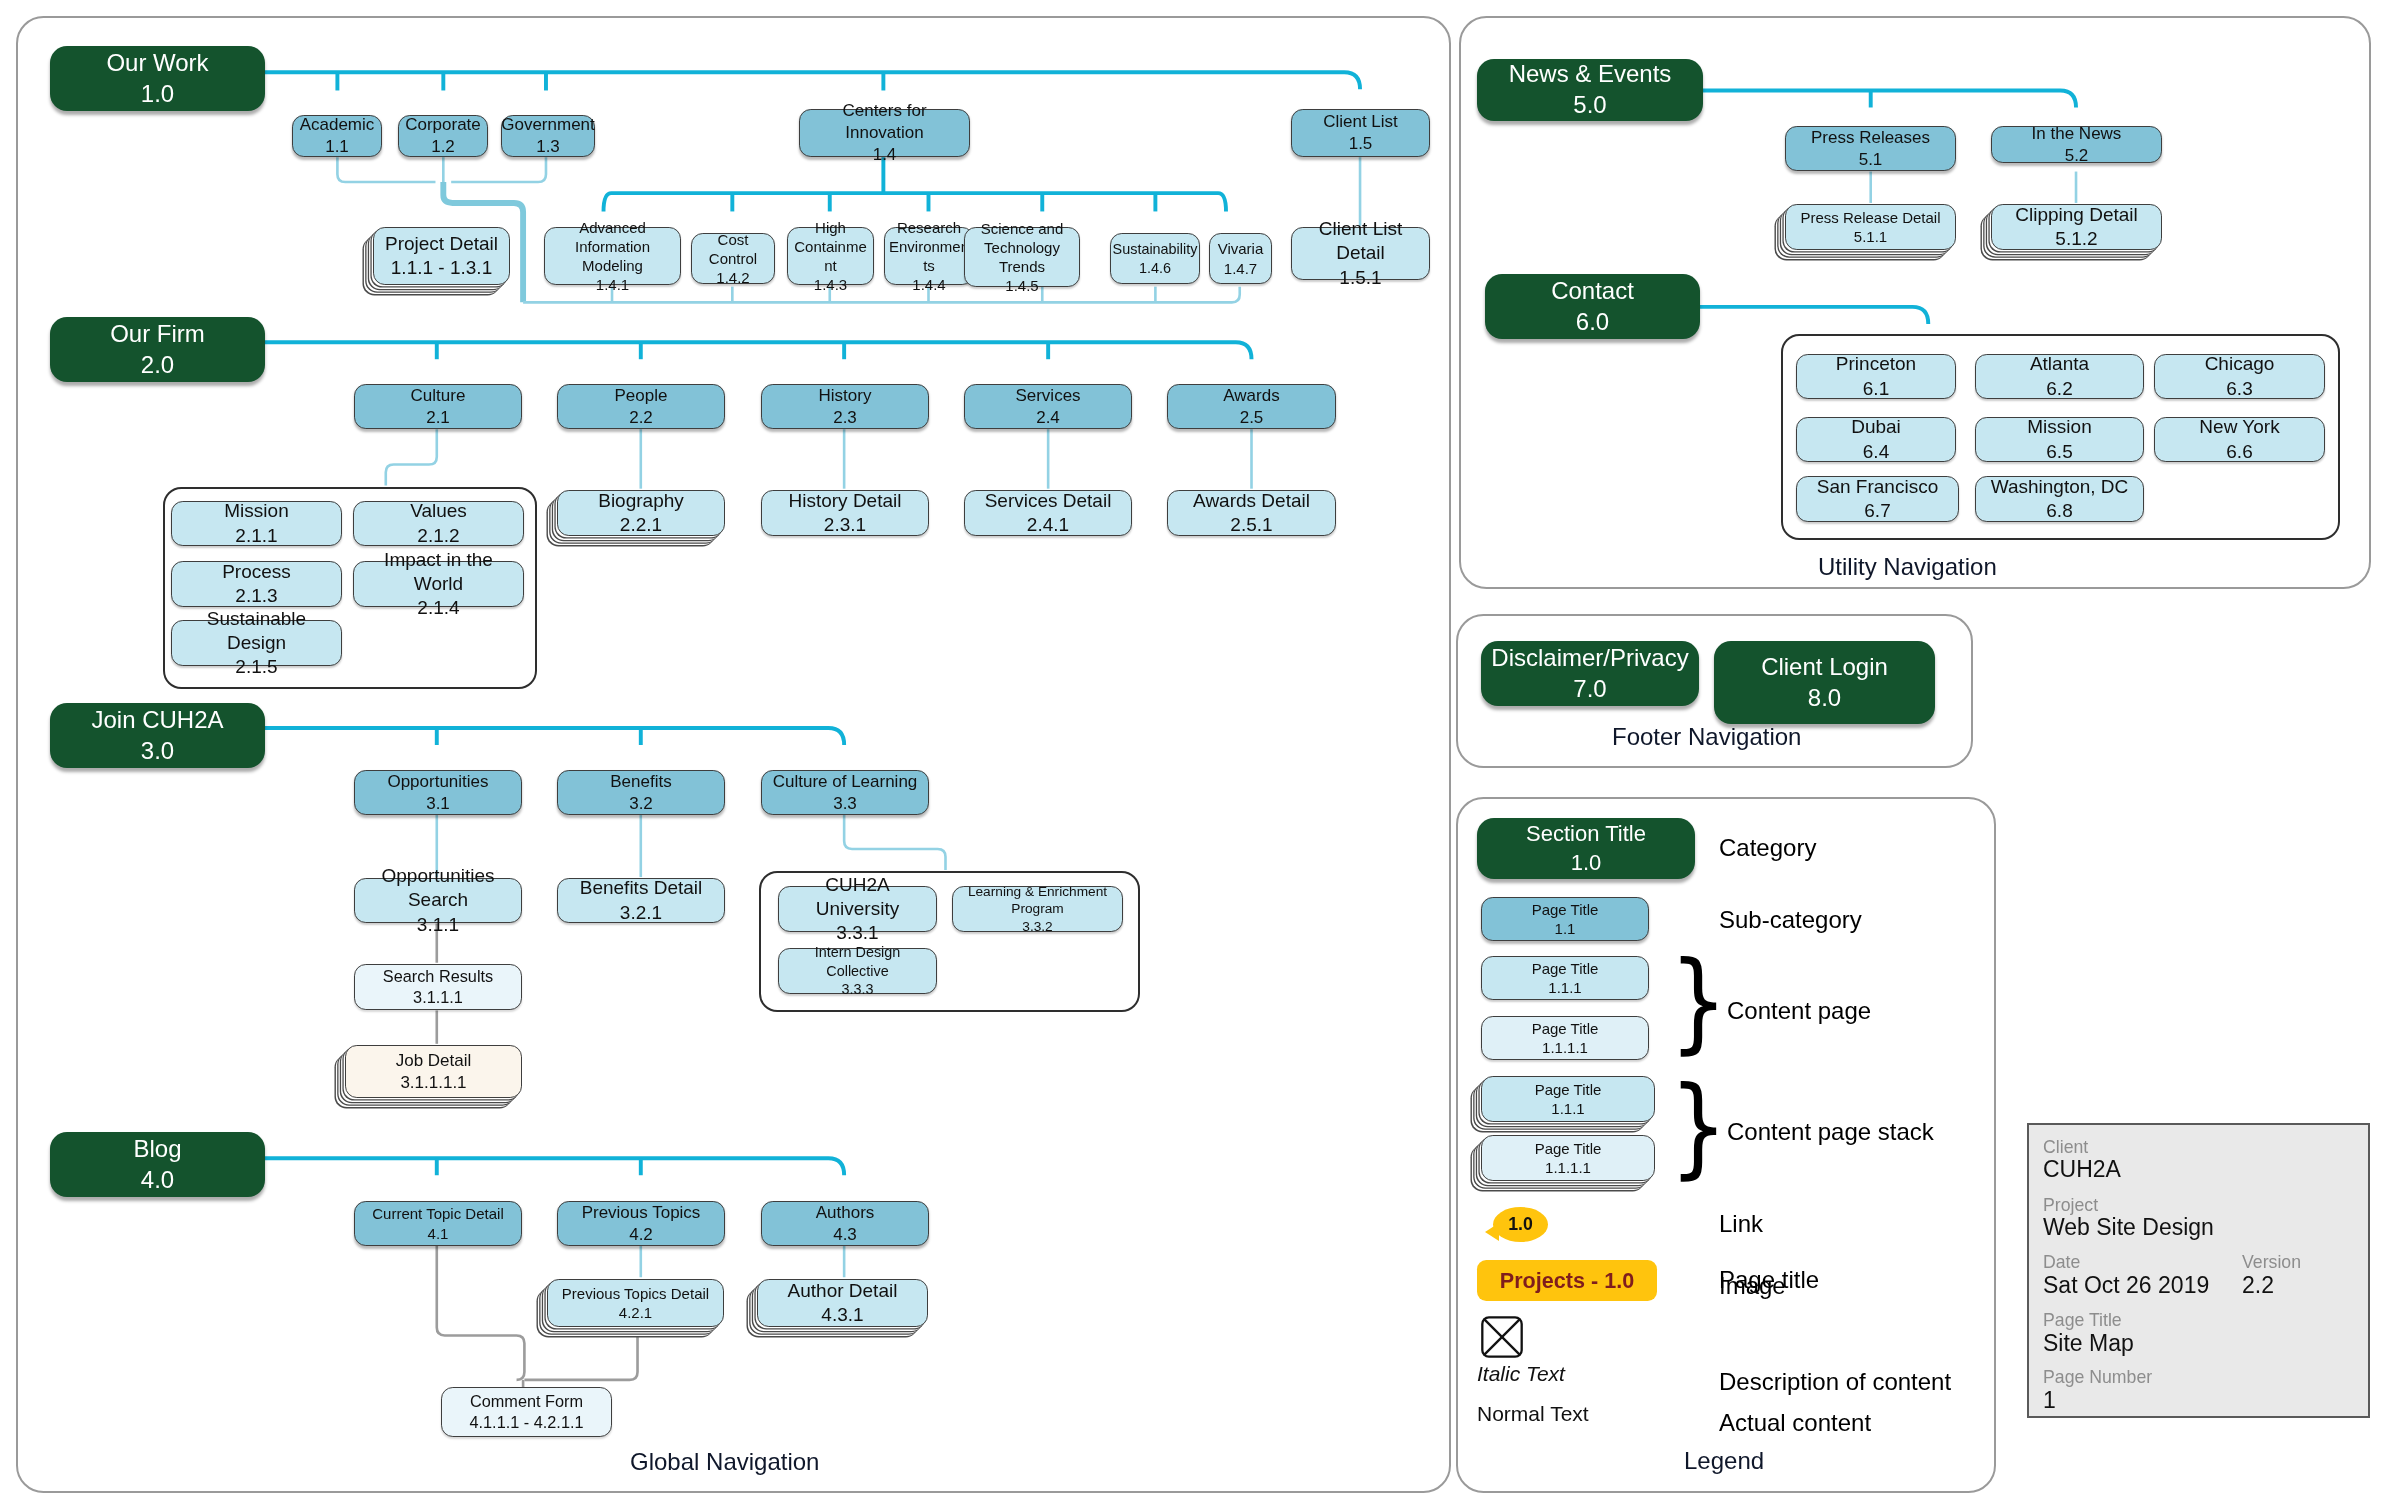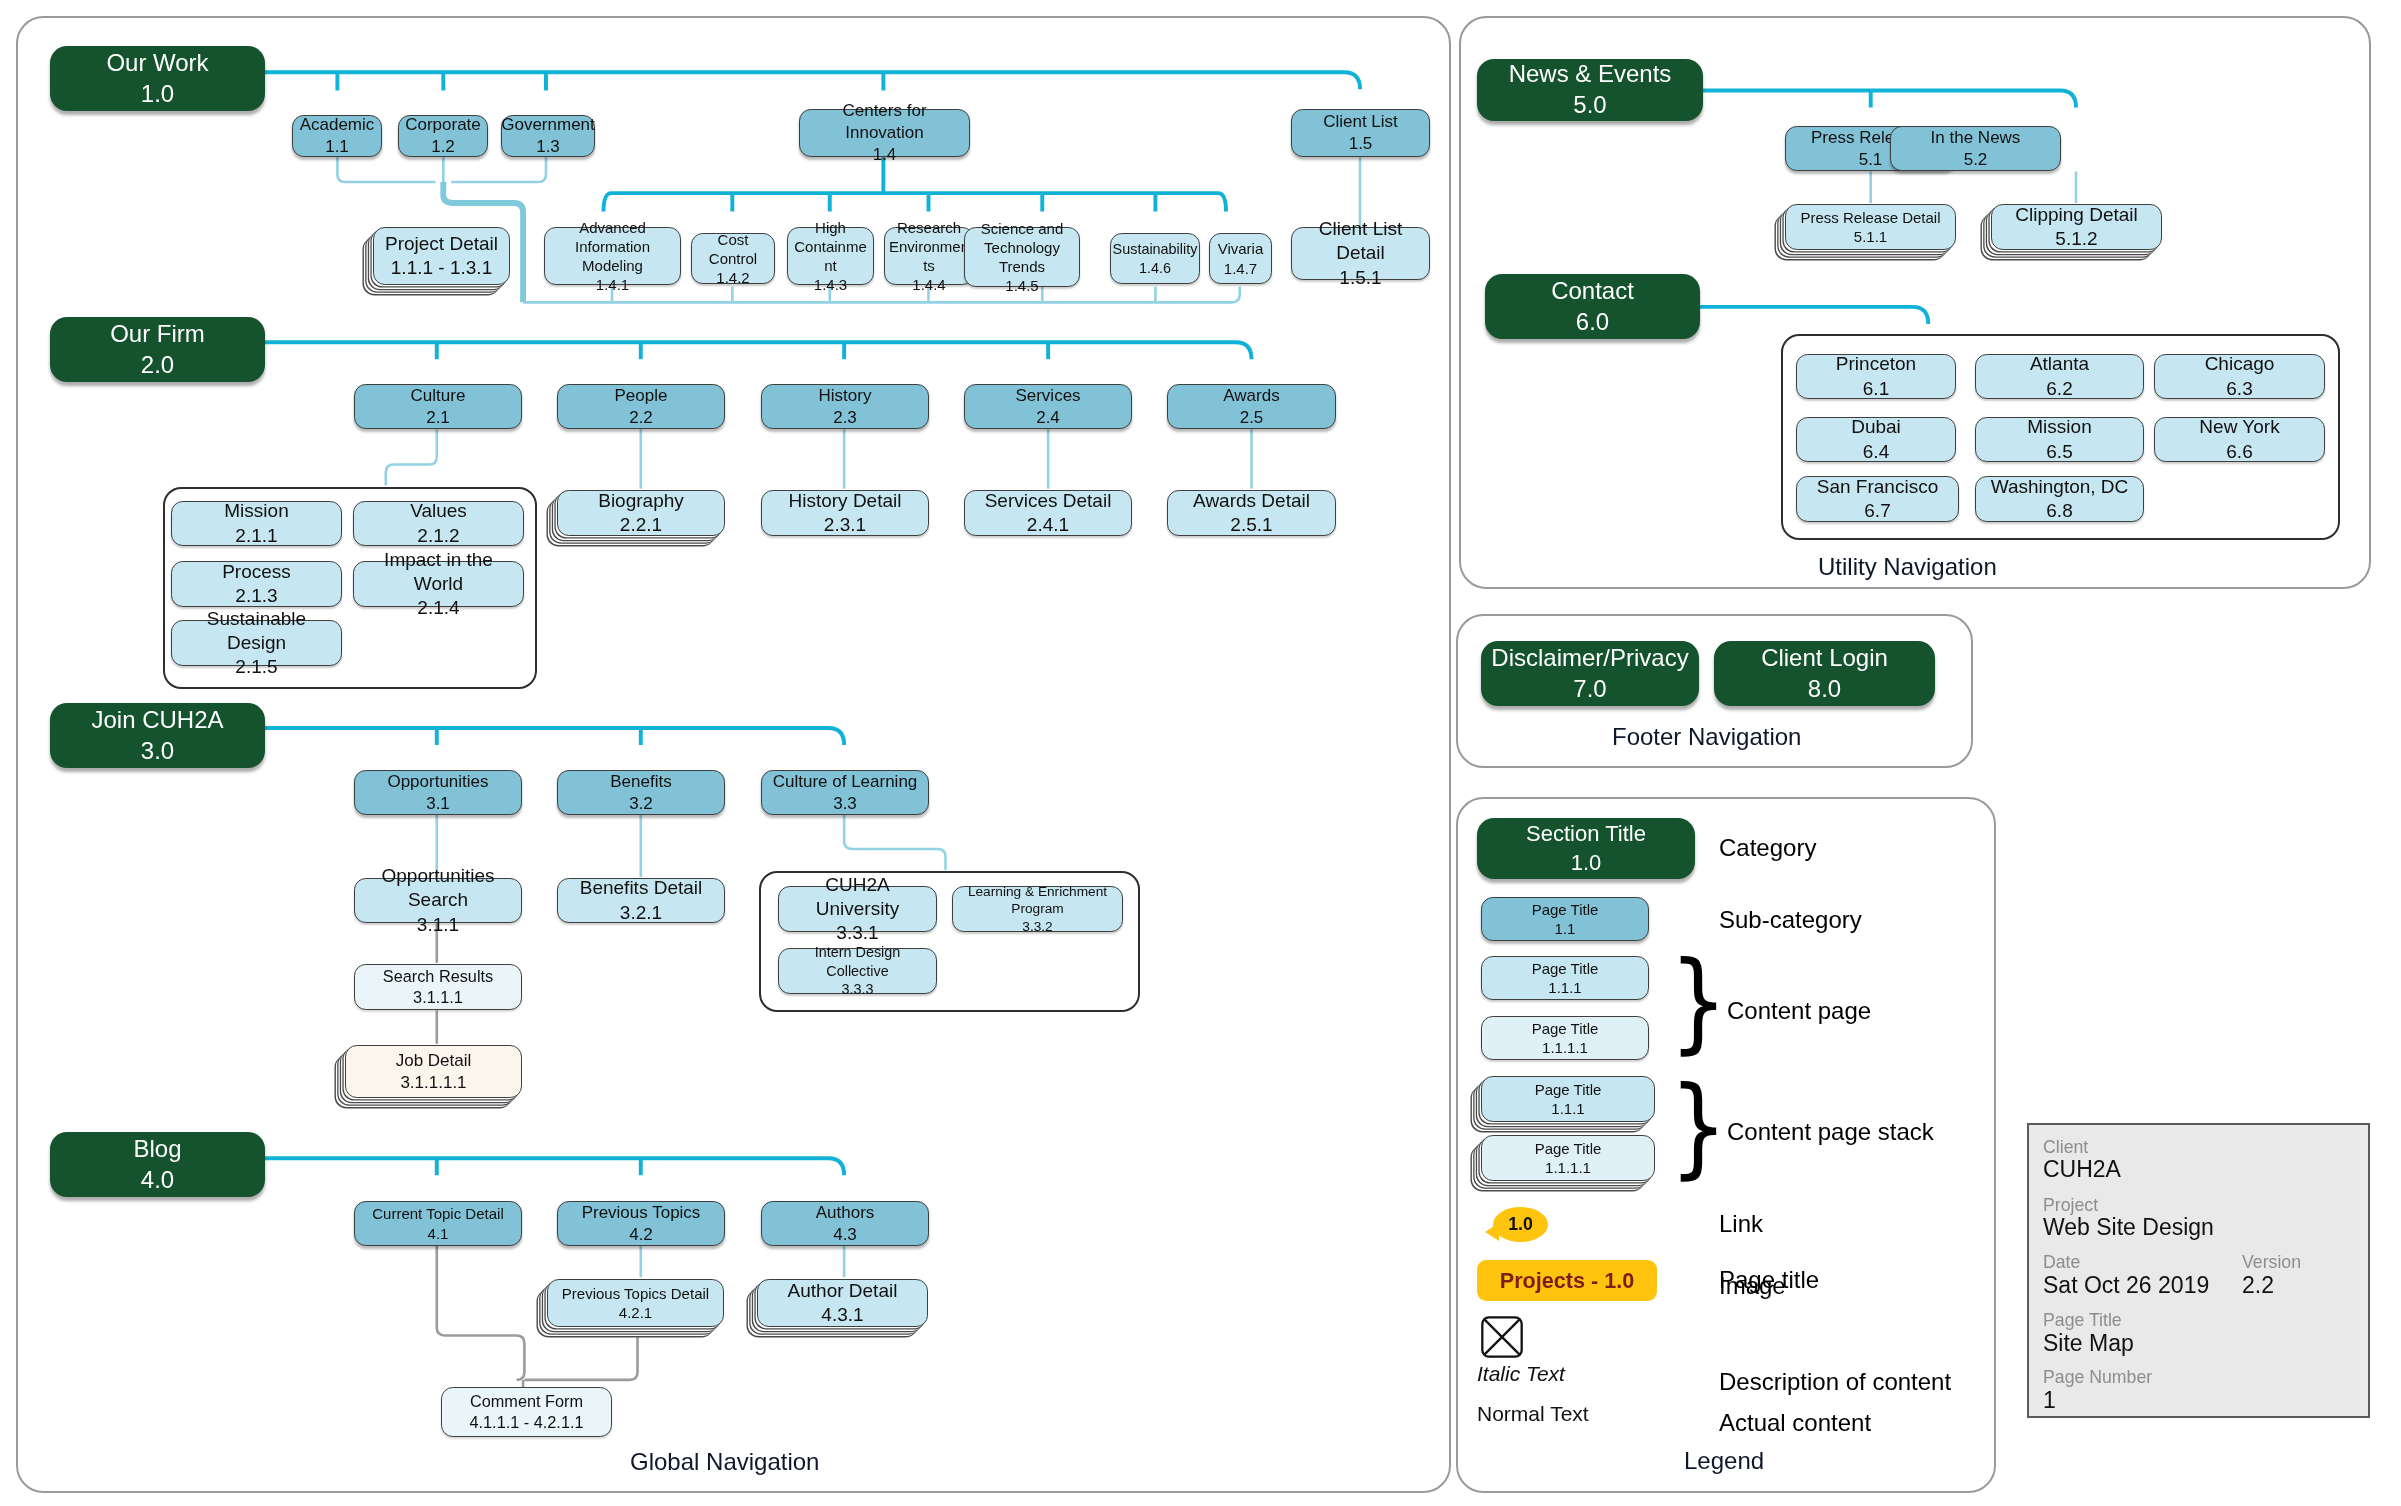--- a/index.html
+++ b/index.html
@@ -324,21 +324,21 @@
   <div class="cap" style="left:630px;top:1448px">Global Navigation</div>
 
   <div class="bx cat" style="left:1477px;top:59px;width:226px;height:62px">
     <div>News &amp; Events</div>
     <div>5.0</div>
   </div>
   <div class="bx sub" style="left:1785px;top:126px;width:171px;height:45px">
     <div>Press Releases</div>
     <div>5.1</div>
   </div>
-  <div class="bx sub" style="left:1890px;top:126px;width:171px;height:45px">
+  <div class="bx sub" style="left:1991px;top:126px;width:171px;height:37px">
     <div>In the News</div>
     <div>5.2</div>
   </div>
   <div class="bx c3 f23 stack" style="left:1785px;top:204px;width:171px;height:46px">
     <div>Press Release Detail</div>
     <div>5.1.1</div>
   </div>
   <div class="bx c3 stack" style="left:1991px;top:204px;width:171px;height:46px">
     <div>Clipping Detail</div>
     <div>5.1.2</div>
@@ -379,21 +379,21 @@
   <div class="bx c3" style="left:1975px;top:476px;width:169px;height:46px">
     <div>Washington, DC</div>
     <div>6.8</div>
   </div>
   <div class="cap" style="left:1818px;top:553px">Utility Navigation</div>
 
   <div class="bx cat" style="left:1481px;top:641px;width:218px;height:65px">
     <div>Disclaimer/Privacy</div>
     <div>7.0</div>
   </div>
-  <div class="bx cat" style="left:1714px;top:641px;width:221px;height:65px">
+  <div class="bx cat" style="left:1714px;top:641px;width:221px;height:83px">
     <div>Client Login</div>
     <div>8.0</div>
   </div>
   <div class="cap" style="left:1612px;top:723px">Footer Navigation</div>
 
   <div class="bx cat" style="left:1477px;top:818px;width:218px;height:61px;font-size:22px">
     <div>Section Title</div>
     <div>1.0</div>
   </div>
   <div class="bx sub f23" style="left:1481px;top:897px;width:168px;height:44px">

